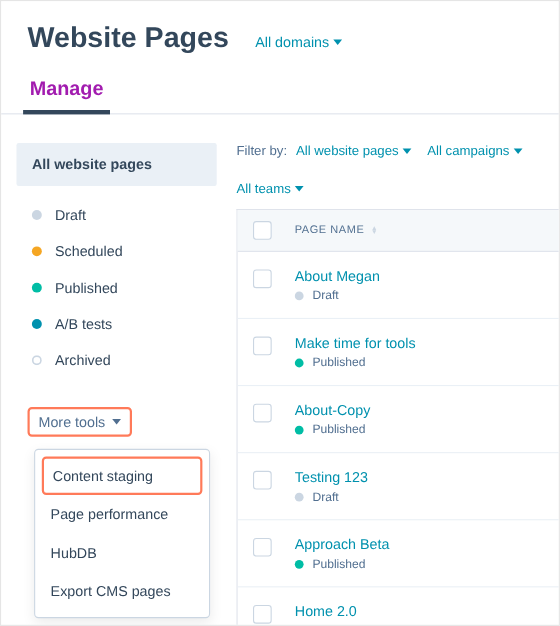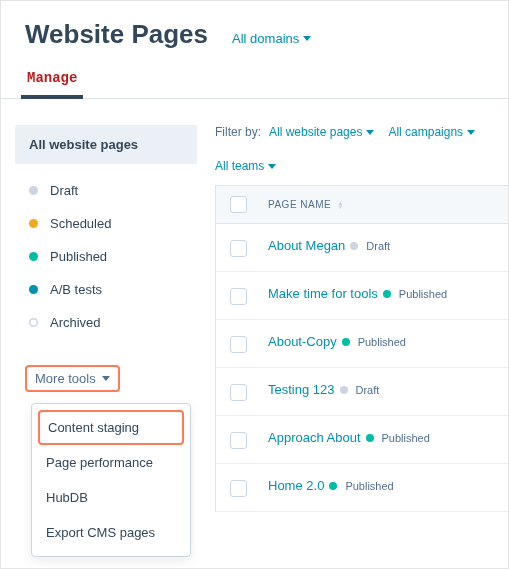--- a/index.html
+++ b/index.html
@@ -40,26 +40,25 @@
     border-top: 5px solid currentColor;
     display: inline-block;
   }
   .tabs {
     display: flex;
     gap: 36px;
     padding: 0 24px;
     border-bottom: 1px solid #dfe3eb;
   }
   .tab {
-    font-size: 14px;
-    color: #b91c1c;
+    font-size: 18px;
+    color: #a21caf;
     padding: 12px 2px;
     cursor: pointer;
     position: relative;
-    font-family: Liberation Mono, monospace;
   }
   .tab.active {
     font-weight: 600;
   }
   .tab.active::after {
     content: "";
     position: absolute;
     left: -4px; right: -4px; bottom: -1px;
     height: 4px;
     background: #33475b;
@@ -169,21 +168,21 @@
     border-bottom: 1px solid #eaf0f6;
   }
   .row-check { width:18px; padding-top:2px; }
   .checkbox {
     width: 17px; height: 17px;
     border: 1.5px solid #cbd6e2;
     border-radius: 3px;
     background:#fff;
     cursor:pointer;
   }
-  .row-body { display:flex; flex-direction:row; gap:5px; }
+  .row-body { display:flex; flex-direction:column; gap:5px; }
   .row-title { color:#0091ae; font-size:13px; cursor:pointer; }
   .row-status { display:flex; align-items:center; gap:8px; font-size:11px; color:#516f90; }
   .row-status .dot { width:8px; height:8px; }
 </style>
 </head>
 <body>
 
 <div class="container">
   <div class="header">
     <div class="title">Website Pages</div>
@@ -317,21 +316,21 @@
               <span>Draft</span>
             </div>
           </div>
         </div>
 
         <div class="row">
           <div class="row-check">
               <div class="checkbox"></div>
             </div>
           <div class="row-body">
-            <div class="row-title">Approach About</div>
+            <div class="row-title">Approach Beta</div>
             <div class="row-status">
               <span class="dot dot-teal"></span>
               <span>Published</span>
             </div>
           </div>
         </div>
 
         <div class="row">
           <div class="row-check">
               <div class="checkbox"></div>

